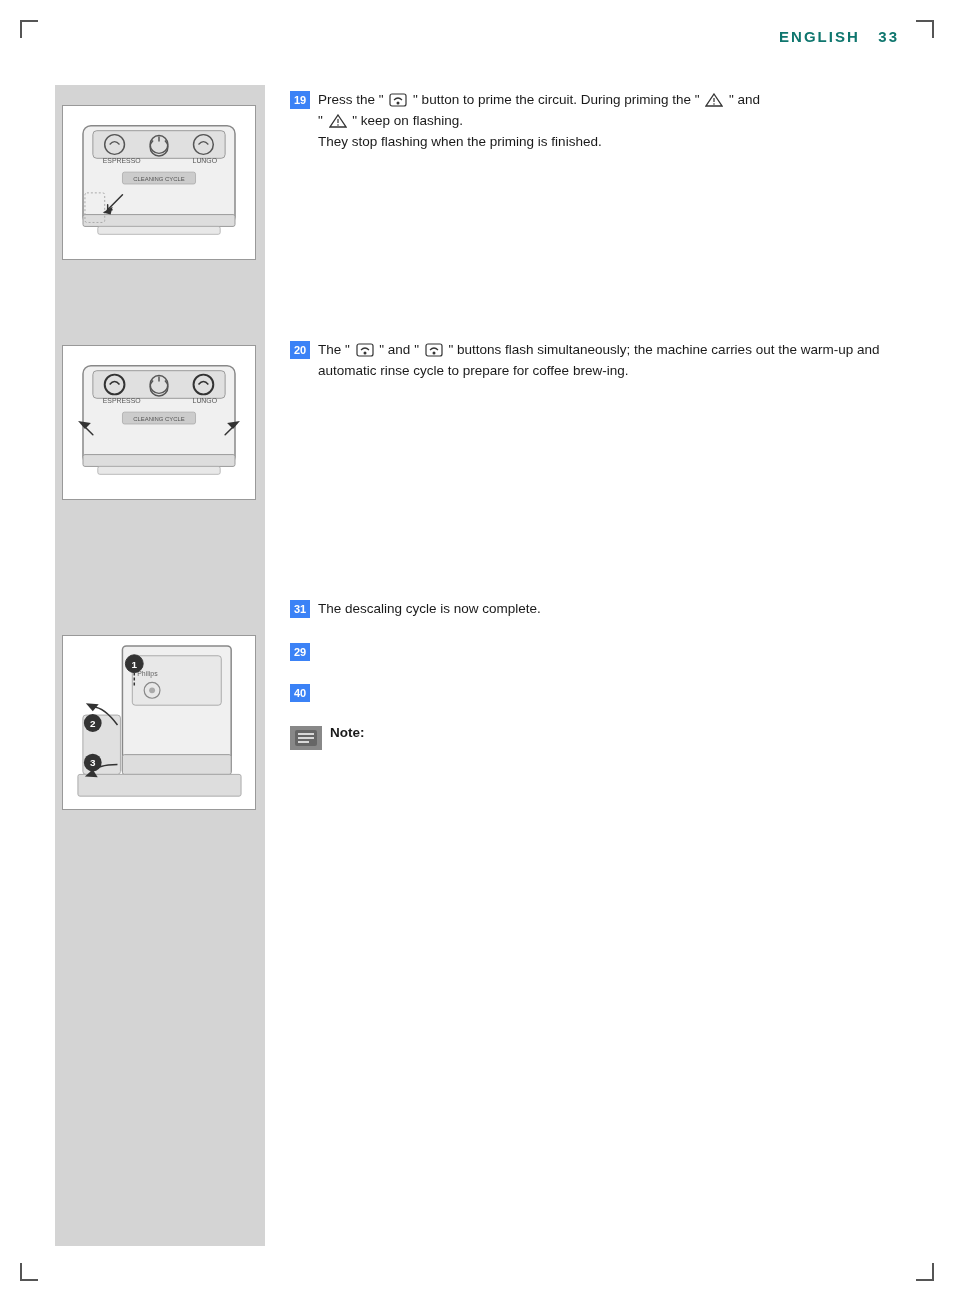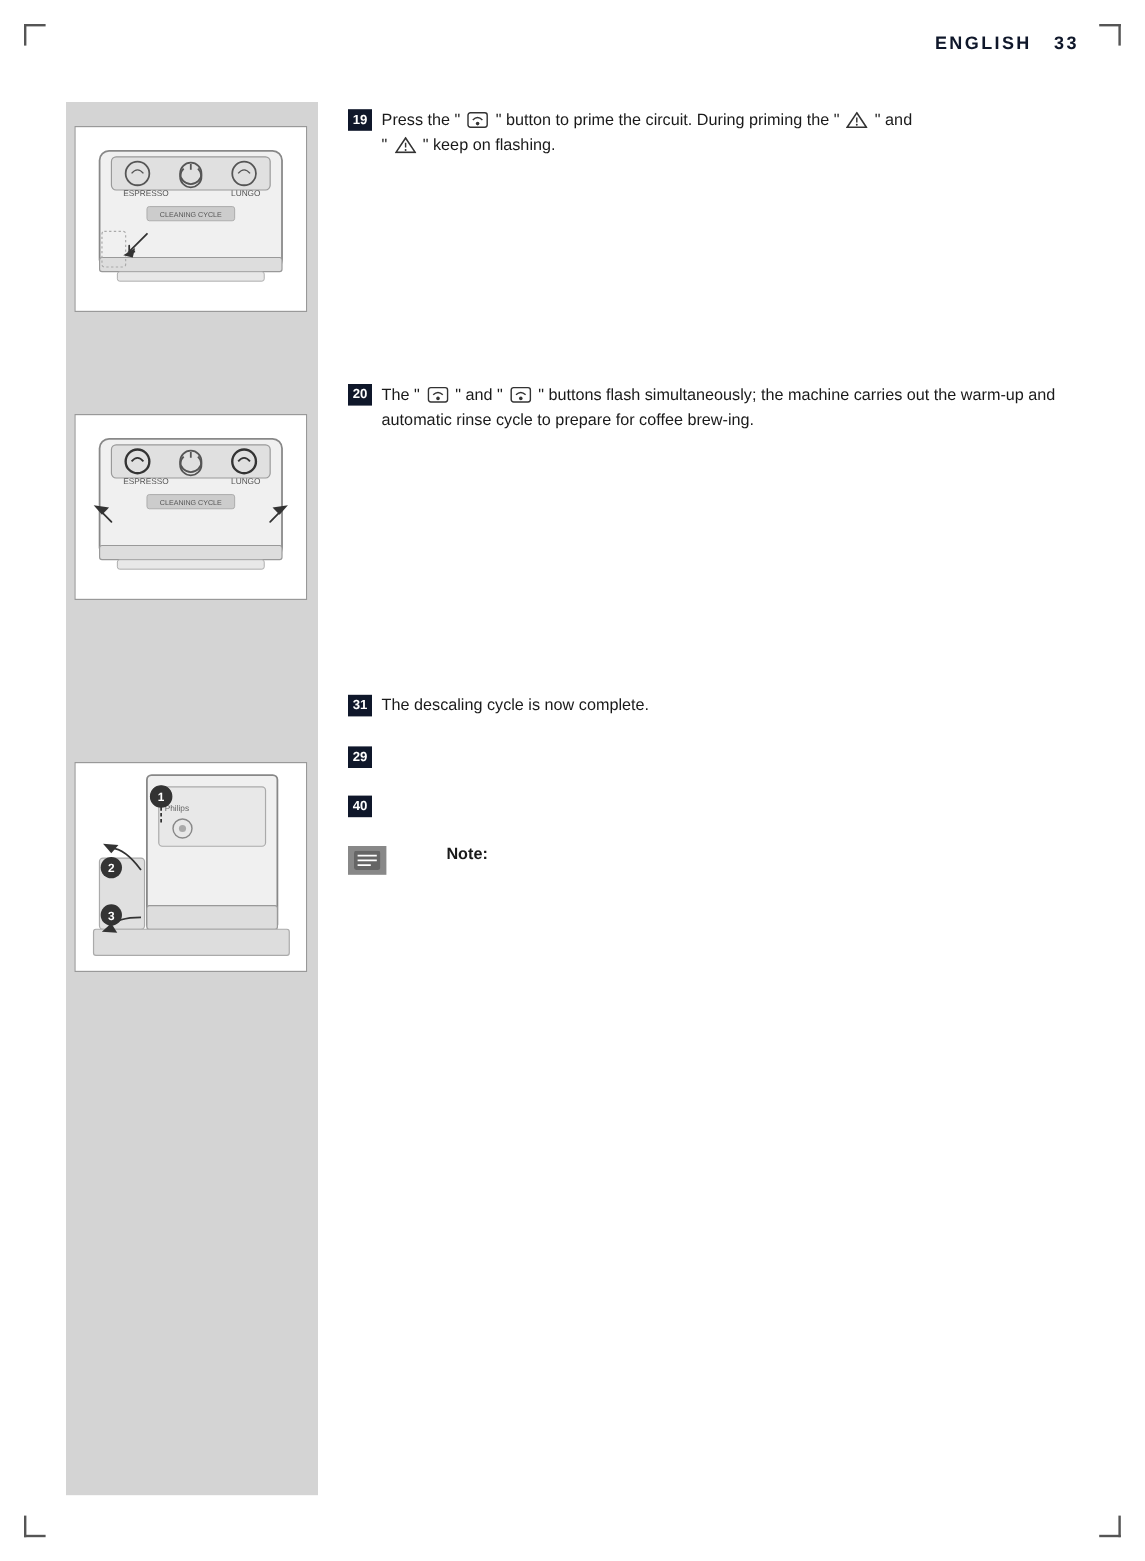--- a/index.html
+++ b/index.html
@@ -28,21 +28,21 @@
     .corner-br { bottom: 20px; right: 20px; border-width: 0 2px 2px 0; }
 
     
     .page-header {
       position: absolute;
       top: 28px;
       right: 55px;
       font-size: 15px;
       font-weight: bold;
       letter-spacing: 2px;
-      color: #0f172a;
+      color: #0f766e;
     }
 
     
     .left-sidebar {
       position: absolute;
       left: 55px;
       top: 85px;
       width: 210px;
       bottom: 55px;
       background: #d4d4d4;
@@ -95,21 +95,21 @@
       align-items: flex-start;
       margin-bottom: 6px;
     }
 
     .step-num {
       display: inline-flex;
       align-items: center;
       justify-content: center;
       width: 20px;
       height: 18px;
-      background: #0f172a;
+      background: #3b82f6;
       color: #ffffff;
       font-size: 11px;
       font-weight: bold;
       margin-right: 8px;
       flex-shrink: 0;
       margin-top: 1px;
     }
 
     .step-text {
       font-size: 13.5px;
@@ -140,21 +140,20 @@
       flex-shrink: 0;
       margin-top: 2px;
     }
     .note-icon svg {
       width: 22px;
       height: 16px;
     }
     .note-label {
       font-weight: bold;
       font-size: 13.5px;
-      margin-left: 42px;
     }
     .note-content {
       font-size: 13.5px;
       line-height: 1.55;
     }
 
     
     .icon-inline {
       display: inline-block;
       width: 18px;
@@ -299,20 +298,21 @@
             <line x1="9" y1="5" x2="9" y2="9" stroke="#333" stroke-width="1.2"></line>
             <circle cx="9" cy="11" r="0.8" fill="#333"></circle>
           </svg>
         " and<br>"
         <svg class="icon-inline" viewBox="0 0 18 14" xmlns="http://www.w3.org/2000/svg">
             <polygon points="9,1 17,13 1,13" fill="none" stroke="#333" stroke-width="1.3"></polygon>
             <line x1="9" y1="5" x2="9" y2="9" stroke="#333" stroke-width="1.2"></line>
             <circle cx="9" cy="11" r="0.8" fill="#333"></circle>
           </svg>
         " keep on flashing.
+        <span class="sub-line">They stop flashing when the priming is finished.</span>
       </span>
     </div>
   </div>
 
   <div class="section-gap-1"></div>
 
   <div class="step-block">
     <div class="step-inline">
       <span class="step-num">20</span>
       <span class="step-text">

